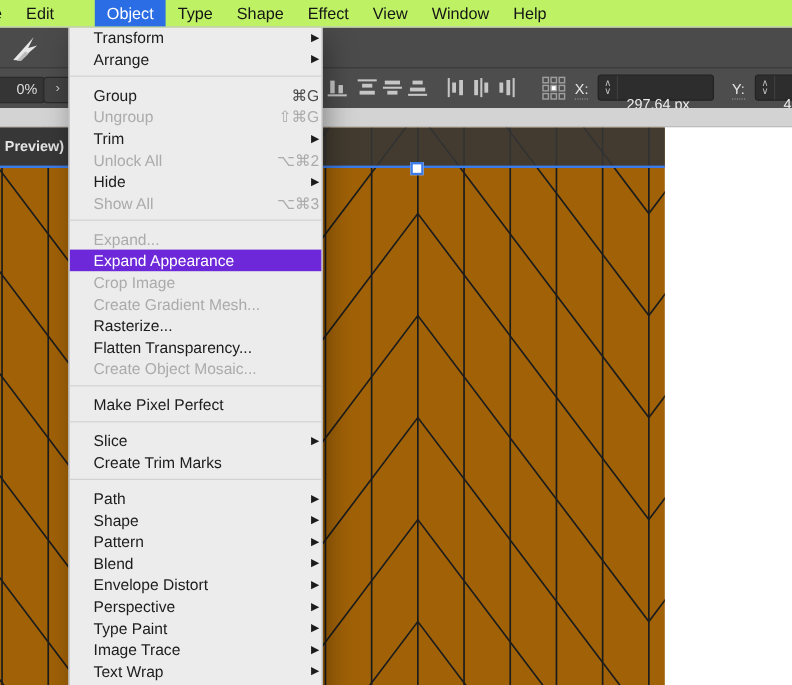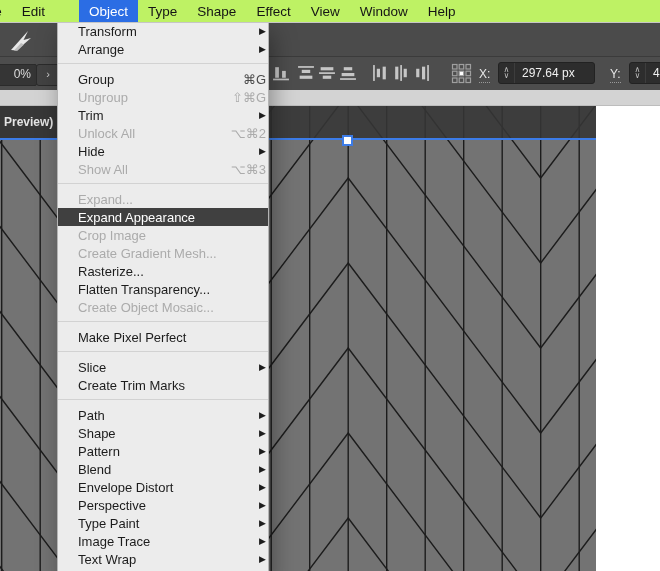--- a/index.html
+++ b/index.html
@@ -25,28 +25,28 @@
             border:1px solid #2b2b2b;border-radius:3px;color:#ccc;text-align:center;
             line-height:18px;font-size:11px;}
   .tb-icon{position:absolute;top:7px;width:18px;height:18px;}
   .grid-icon{position:absolute;left:451px;top:6px;width:21px;height:21px;}
   .xy-label{position:absolute;top:10px;color:#e6e6e6;font-size:12px;
             border-bottom:1px dotted #9a9a9a;padding-bottom:1px;}
   .xy-field{position:absolute;top:5px;height:22px;display:flex;align-items:stretch;
             background:#2d2d2d;border:1px solid #222;border-radius:3px;box-sizing:border-box;}
   .stepper{width:15px;display:flex;flex-direction:column;align-items:center;justify-content:center;
            color:#bfbfbf;font-size:8px;line-height:6px;border-right:1px solid #3d3d3d;}
-  .xy-value{color:#f0f0f0;font-size:12px;line-height:20px;padding:0 7px;white-space:nowrap;}
+  .xy-value{color:#f0f0f0;font-size:12px;line-height:20px;padding:14px 7px;white-space:nowrap;}
 
   
   .light-strip{position:absolute;left:0;top:90px;width:660px;height:16px;background:#d3d3d3;
                border-bottom:1px solid #bdbdbd;box-sizing:border-box;z-index:10;}
 
   
-  .canvas-zone{position:absolute;left:0;top:106px;width:596px;height:465px;background:#737373;overflow:hidden;z-index:5;}
+  .canvas-zone{position:absolute;left:0;top:106px;width:554px;height:465px;background:#a16207;overflow:hidden;z-index:5;}
   .pattern-svg{position:absolute;left:0;top:0;}
   .pasteboard{position:absolute;left:0;top:0;width:660px;height:33px;background:rgba(54,54,54,0.88);}
   .doc-tab{position:absolute;left:0;top:0;width:70px;height:33px;background:#373737;
            border-right:1px solid rgba(255,255,255,0.16);color:#e4e4e4;font-size:12px;
            font-weight:700;line-height:33px;padding-left:4px;box-sizing:border-box;white-space:nowrap;overflow:hidden;}
   .sel-line{position:absolute;left:0;top:32px;width:660px;height:2px;background:#3c7ce8;}
   .sel-handle{position:absolute;left:342px;top:29px;width:7px;height:7px;background:#fff;
               border:2px solid #3c7ce8;box-sizing:content-box;}
 
   
@@ -225,21 +225,21 @@
       <span class="mi-arrow">▶</span>
     </div>
     <div class="menu-item disabled">
       <span class="mi-label">Show All</span>
       <span class="mi-shortcut">⌥⌘3</span>
     </div>
     <div class="menu-sep"></div>
     <div class="menu-item disabled">
       <span class="mi-label">Expand...</span>
     </div>
-    <div class="menu-item highlighted" style="background: #404040;">
+    <div class="menu-item highlighted" style="background: #6d28d9;">
       <span class="mi-label">Expand Appearance</span>
     </div>
     <div class="menu-item disabled">
       <span class="mi-label">Crop Image</span>
     </div>
     <div class="menu-item disabled">
       <span class="mi-label">Create Gradient Mesh...</span>
     </div>
     <div class="menu-item">
       <span class="mi-label">Rasterize...</span>

